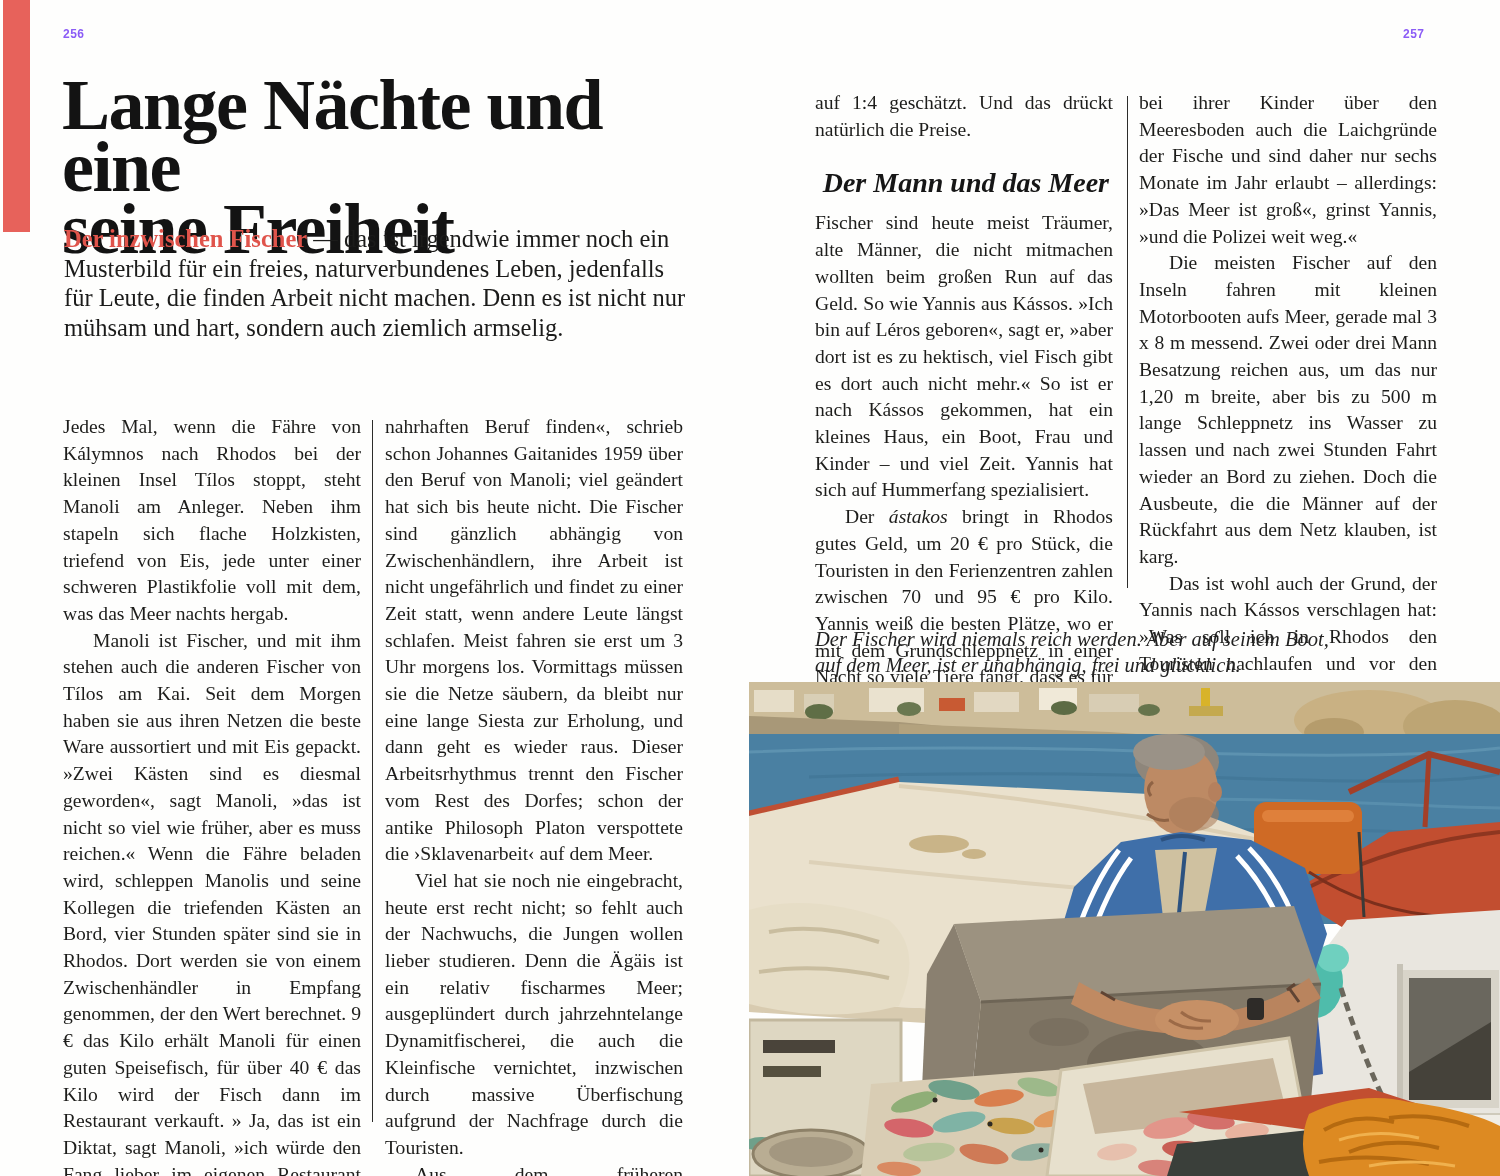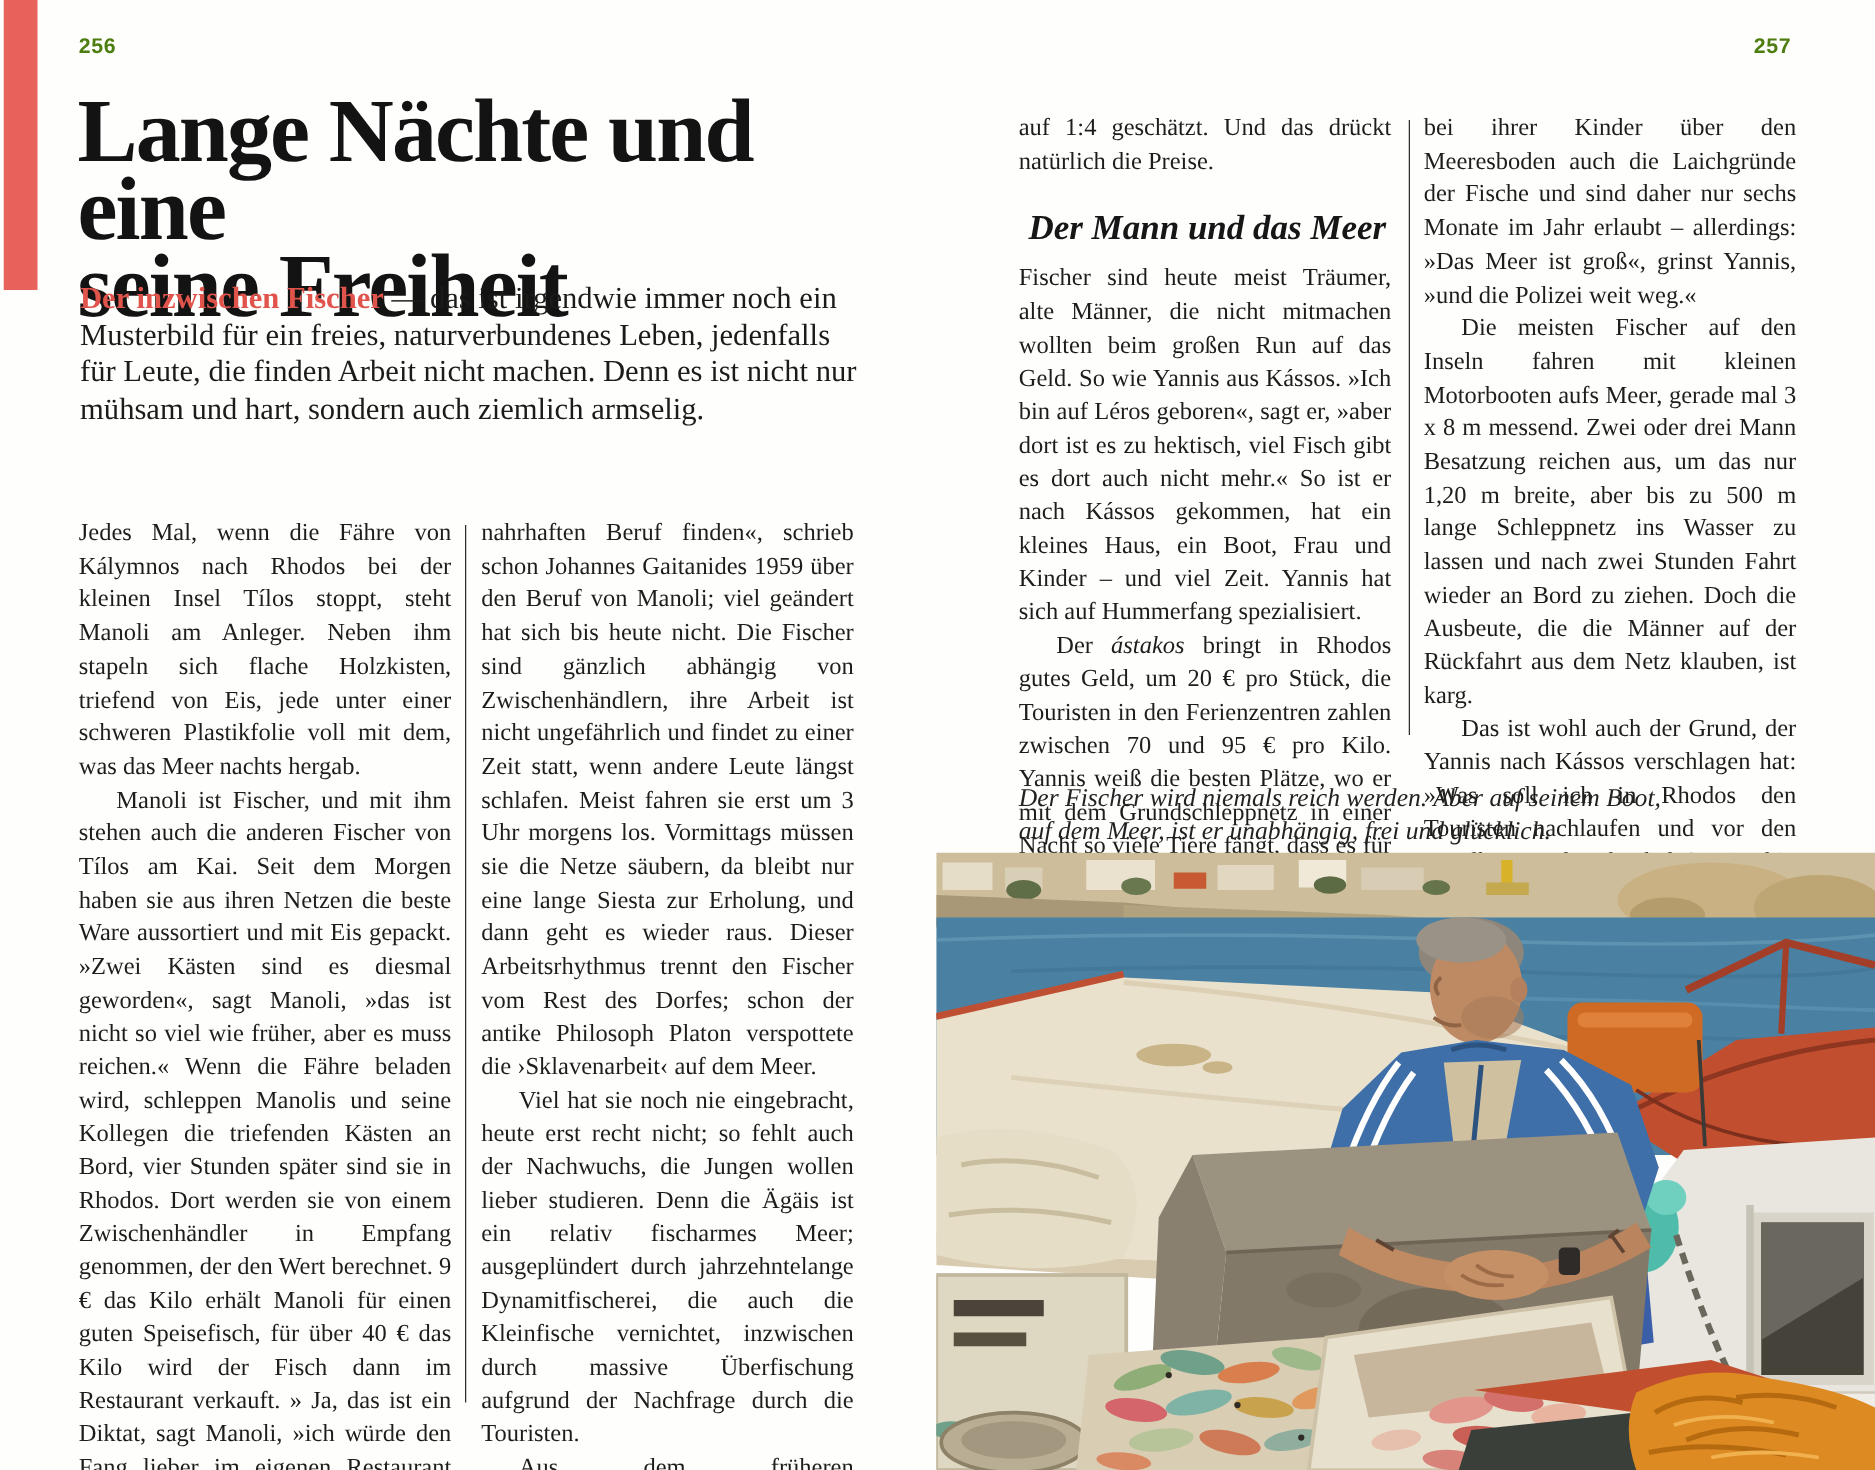--- a/index.html
+++ b/index.html
@@ -7,21 +7,21 @@
   body {
     position:relative; background:#fefefd; overflow:hidden;
     font-family:"Liberation Serif", serif; color:#1d1d1b;
   }
   .abs { position:absolute; }
 
   .red-bar { left:3px; top:0; width:27px; height:232px; background:#e7625b; }
 
   .pagenum {
     font-family:"Liberation Sans", sans-serif; font-weight:bold;
-    font-size:17px; color:#4d7c0f; letter-spacing:.5px;
+    font-size:12px; color:#8b5cf6; letter-spacing:.5px;
   }
   .pagenum-left  { left:63px;  top:27px; }
   .pagenum-right { left:1403px; top:27px; }
 
   .headline {
     left:62px; top:74px; width:640px;
     font-weight:bold; font-size:72px; line-height:62px;
     color:#131313; letter-spacing:-1.5px;
   }
 

